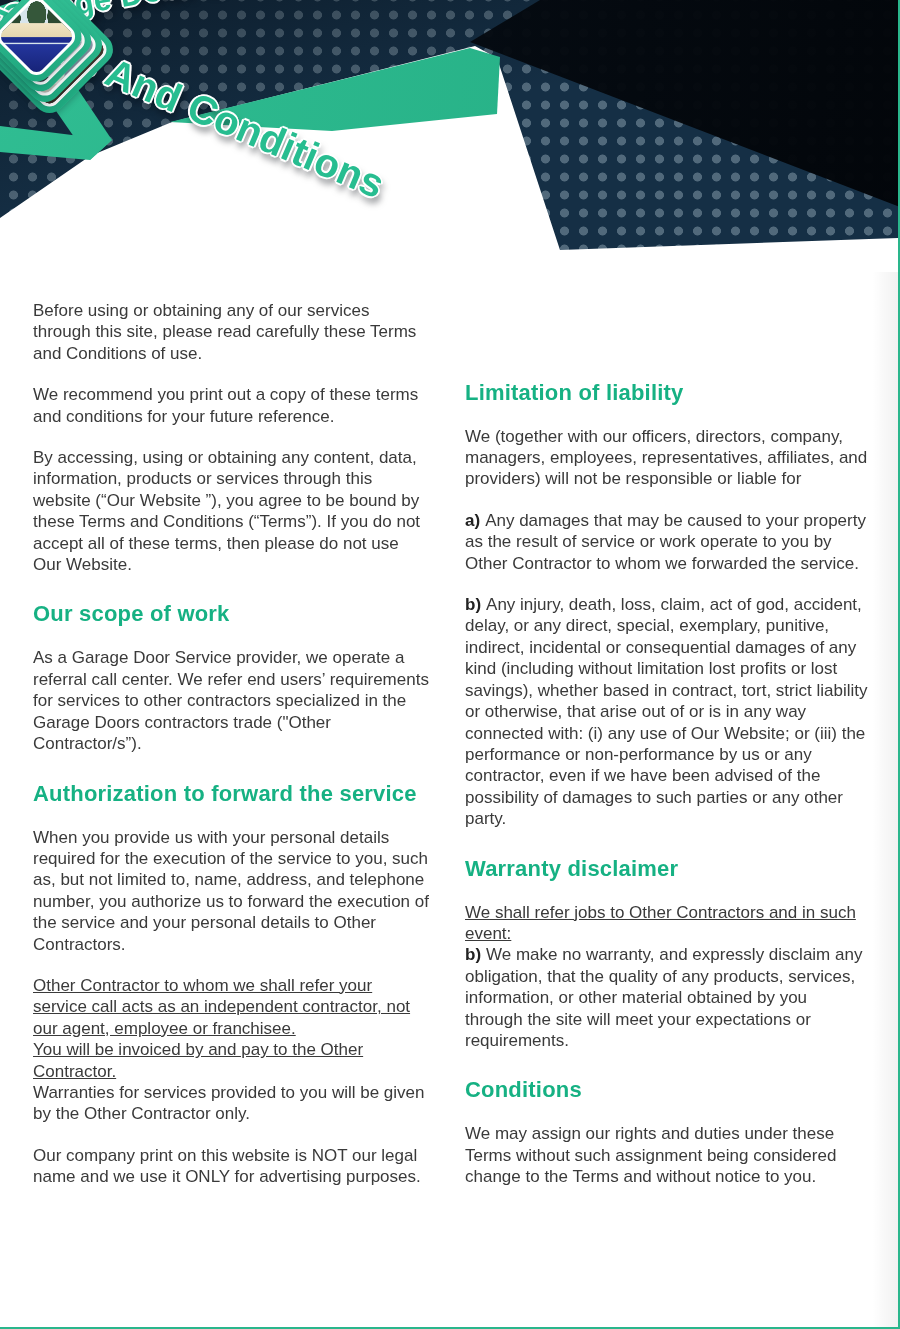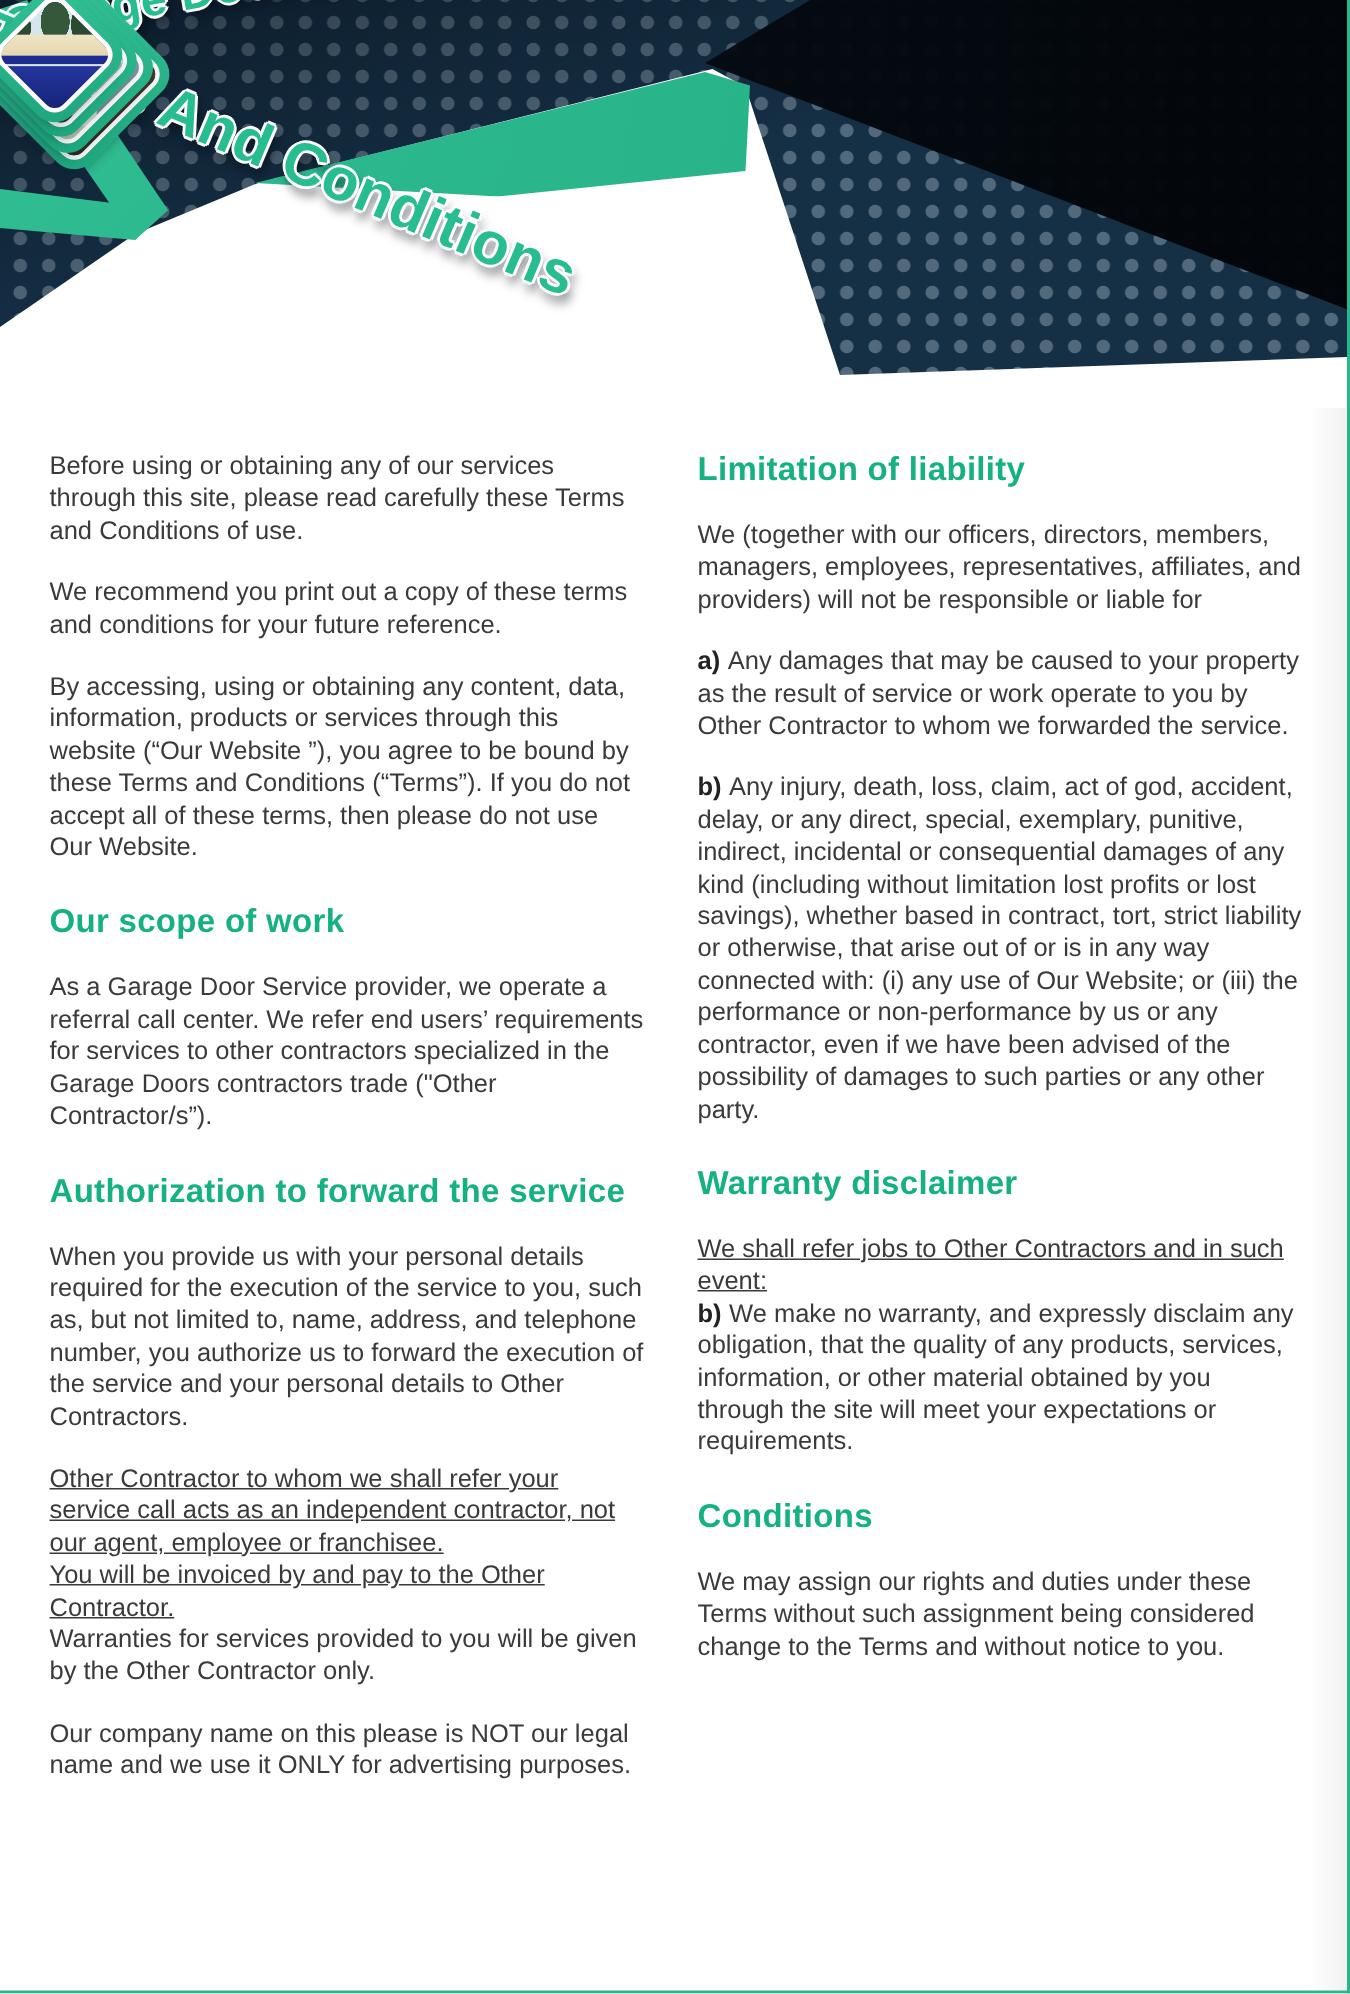--- a/index.html
+++ b/index.html
@@ -124,21 +124,21 @@
       radial-gradient(ellipse 16px 22px at 50% 26%, #35573a 60%, rgba(0,0,0,0) 61%);
     background-size:86% 40%, 96% 6%, 100% 15%, 100% 100%, 100% 100%, 100% 100%;
     background-position:50% 97%, 50% 53%, 50% 41%, 0 0, 0 0, 0 0;
   }
   .dia1{left:40px;top:135px;width:99px;height:99px;}
   .dia2{left:181px;top:139px;width:90px;height:90px;}
   .dia3{left:308px;top:144px;width:81px;height:81px;}
   .dia4{left:422px;top:148px;width:73px;height:73px;}
 
   
-  .content{display:flex;align-items:flex-start;padding:28px 30px 0 33px;}
+  .content{display:flex;align-items:flex-end;padding:28px 30px 0 33px;}
   .col-left{width:396px;flex:none;}
   .vdiv{flex:none;width:2px;margin:2px 30px 6px 4px;background:linear-gradient(180deg,#d2d6d9,#bfc3c6);}
   .col-right{flex:1;min-width:0;}
 
   .content p{
     margin:0 0 20px 0;
     font-size:17px;line-height:21.4px;
     color:#3a3a3a;
   }
   .content p.tight{margin-bottom:0;text-decoration:underline;}
@@ -208,28 +208,28 @@
 
       <h3>Our scope of work</h3>
       <p>As a Garage Door Service provider, we operate a referral call center. We refer end users’ requirements for services to other contractors specialized in the Garage Doors contractors trade ("Other Contractor/s”).</p>
 
       <h3>Authorization to forward the service</h3>
       <p>When you provide us with your personal details required for the execution of the service to you, such as, but not limited to, name, address, and telephone number, you authorize us to forward the execution of the service and your personal details to Other Contractors.</p>
 
       <p class="tight">Other Contractor to whom we shall refer your service call acts as an independent contractor, not our agent, employee or franchisee.</p>
       <p class="tight">You will be invoiced by and pay to the Other Contractor.</p>
       <p>Warranties for services provided to you will be given by the Other Contractor only.</p>
-      <p>Our company name on this please is NOT our legal name and we use it ONLY for advertising purposes.</p>
+      <p>Our company print on this website is NOT our legal name and we use it ONLY for advertising purposes.</p>
     </section>
 
     <div class="vdiv"></div>
 
     <section class="col-right">
       <h3>Limitation of liability</h3>
-      <p>We (together with our officers, directors, members, managers, employees, representatives, affiliates, and providers) will not be responsible or liable for</p>
+      <p>We (together with our officers, directors, company, managers, employees, representatives, affiliates, and providers) will not be responsible or liable for</p>
       <p><b class="lbl">a)</b><span>Any damages that may be caused to your property as the result of service or work operate to you by Other Contractor to whom we forwarded the service.</span></p>
       <p><b class="lbl">b)</b><span>Any injury, death, loss, claim, act of god, accident, delay, or any direct, special, exemplary, punitive, indirect, incidental or consequential damages of any kind (including without limitation lost profits or lost savings), whether based in contract, tort, strict liability or otherwise, that arise out of or is in any way connected with: (i) any use of Our Website; or (iii) the performance or non-performance by us or any contractor, even if we have been advised of the possibility of damages to such parties or any other party.</span></p>
 
       <h3>Warranty disclaimer</h3>
       <p class="tight">We shall refer jobs to Other Contractors and in such event:</p>
       <p><b class="lbl">b)</b><span>We make no warranty, and expressly disclaim any obligation, that the quality of any products, services, information, or other material obtained by you through the site will meet your expectations or requirements.</span></p>
 
       <h3>Conditions</h3>
       <p>We may assign our rights and duties under these Terms without such assignment being considered change to the Terms and without notice to you.</p>
     </section>

